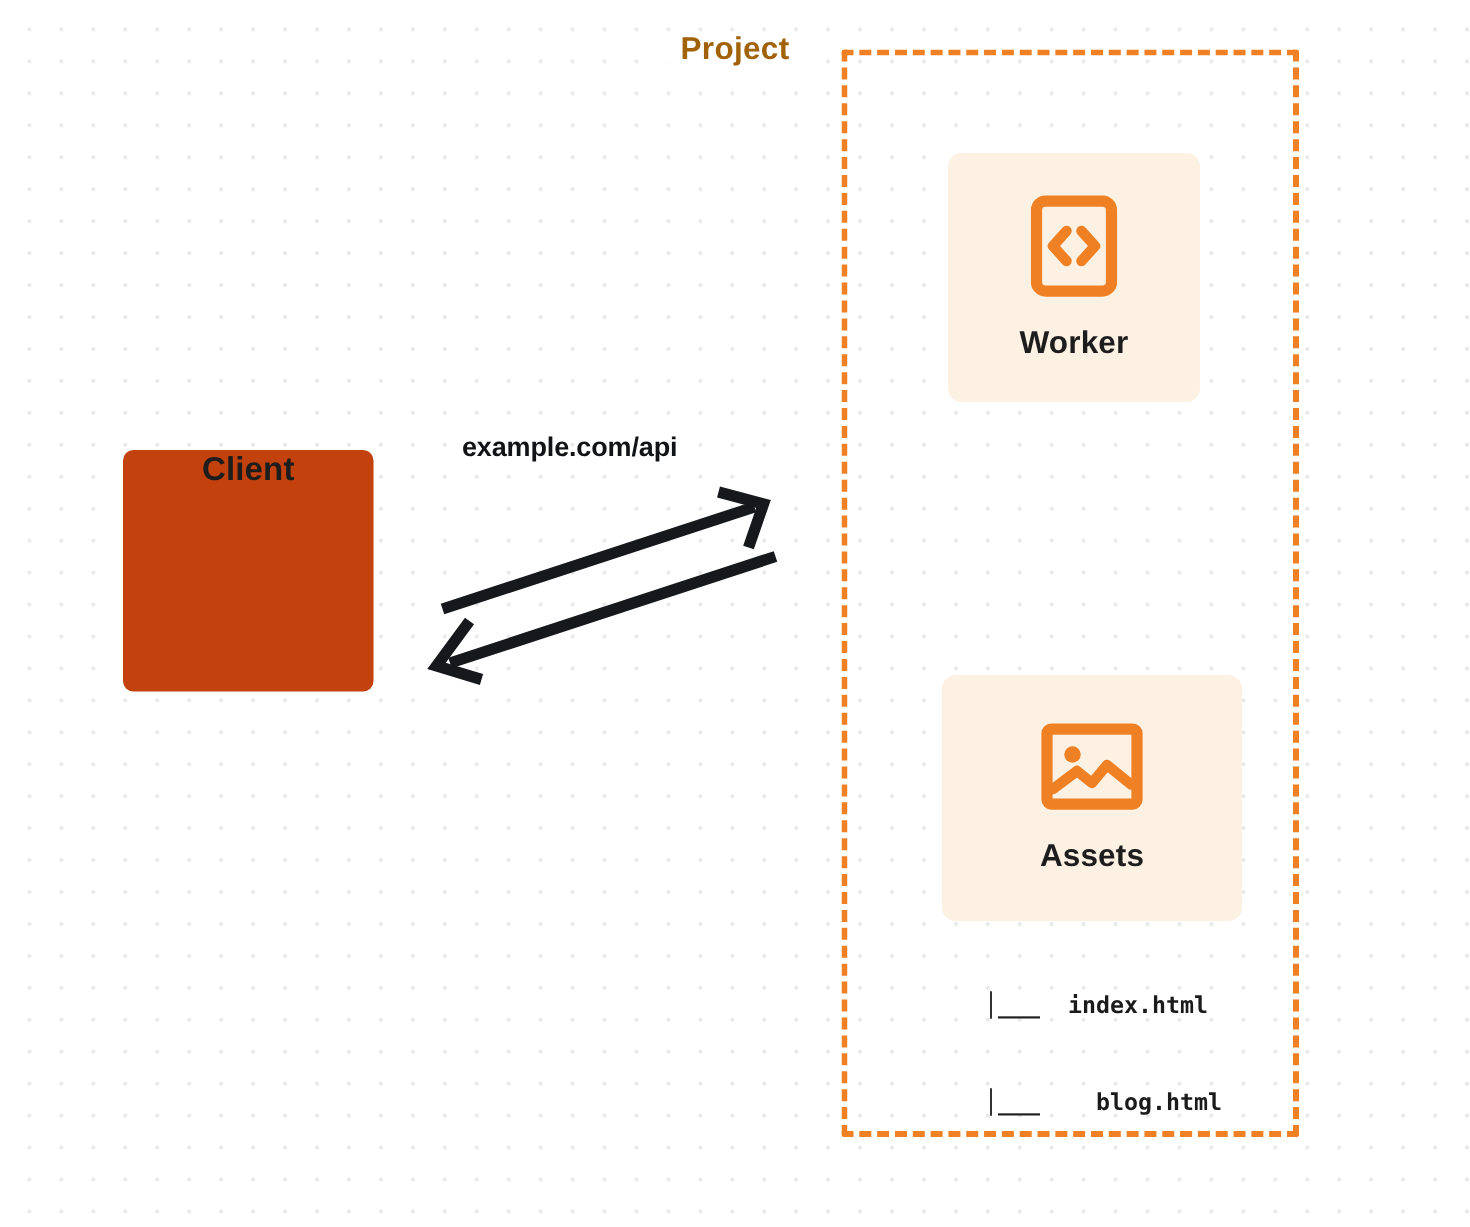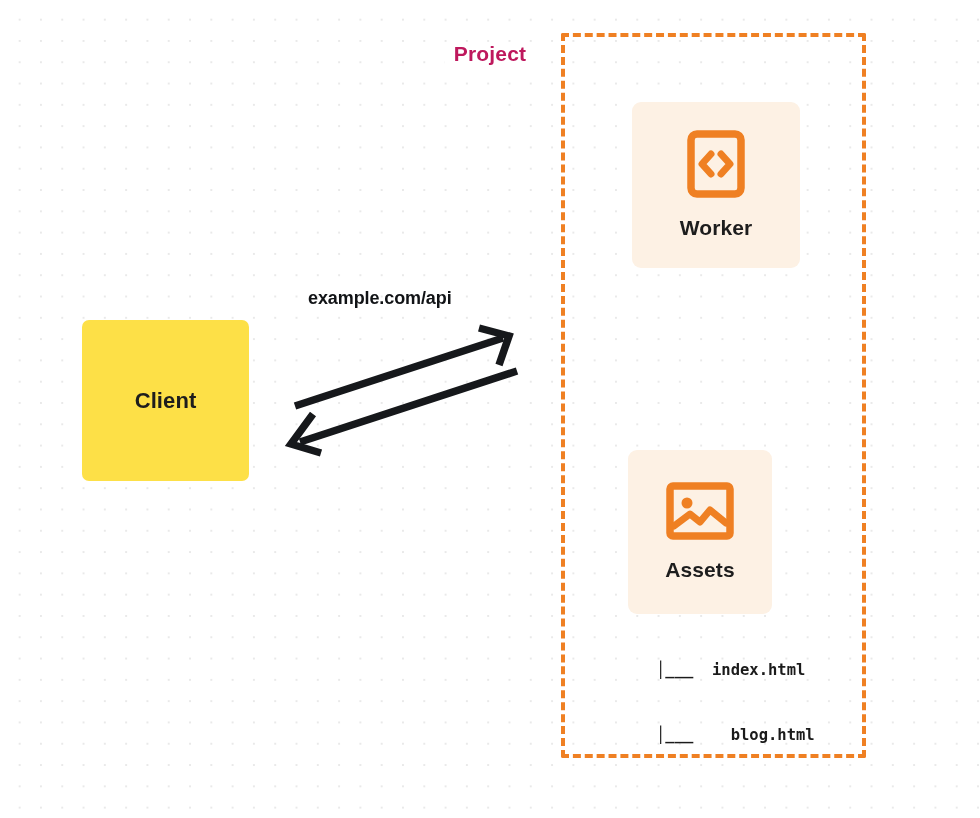--- a/index.html
+++ b/index.html
@@ -23,27 +23,27 @@
     position: absolute;
     inset: 0;
     width: 980px;
     height: 818px;
   }
 
   
   .client-box {
     position: absolute;
     left: 82px;
-    top: 320px;
+    top: 300px;
     width: 167px;
     height: 161px;
-    background: #fde047;
+    background: #c2410c;
     border-radius: 7px;
     display: flex;
-    align-items: center;
+    align-items: flex-start;
     justify-content: center;
   }
   .client-label {
     font-size: 22px;
     font-weight: bold;
     color: #1d1d1d;
     letter-spacing: 0.1px;
   }
 
   
@@ -92,24 +92,23 @@
   }
   .project-title {
     position: absolute;
     left: 50%;
     top: 33px;
     transform: translate(-50%, -50%);
     background: #ffffff;
     padding: 0 9px;
     font-size: 21px;
     font-weight: bold;
-    color: #be185d;
+    color: #a16207;
     letter-spacing: 0.2px;
     white-space: nowrap;
-    margin-top: 21px;
   }
 
   
   .card {
     position: absolute;
     background: #fdf1e4;
     border-radius: 9px;
     display: flex;
     flex-direction: column;
     align-items: center;
@@ -117,21 +116,21 @@
   }
   .card-worker {
     left: 632px;
     top: 102px;
     width: 168px;
     height: 166px;
   }
   .card-assets {
     left: 628px;
     top: 450px;
-    width: 144px;
+    width: 200px;
     height: 164px;
   }
   .card-icon {
     display: block;
     margin-bottom: 14px;
   }
   .card-label {
     font-size: 21px;
     font-weight: bold;
     color: #1d1d1d;

